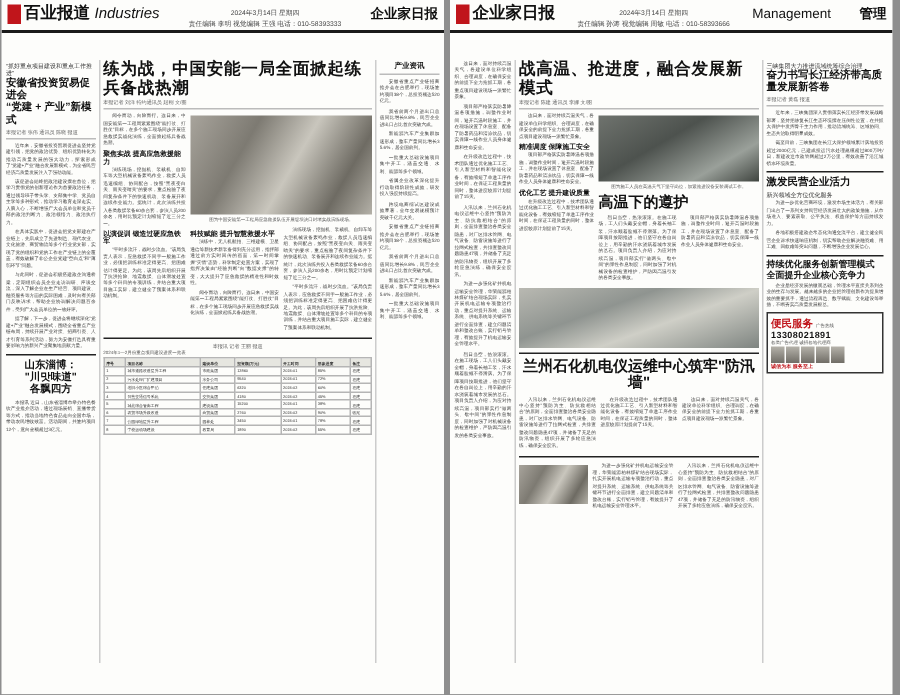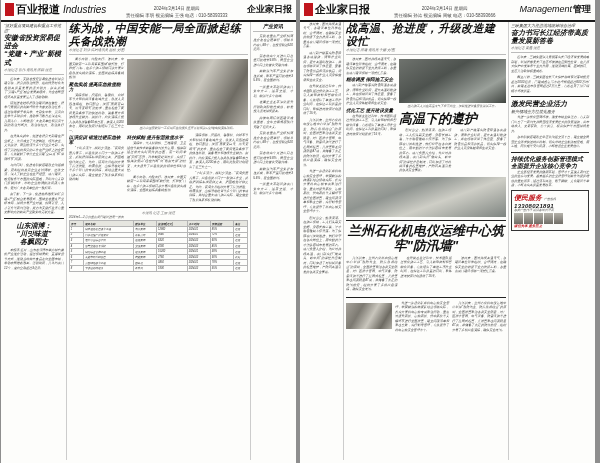--- a/index.html
+++ b/index.html
@@ -8,28 +8,28 @@
   .sheet{background:#fdfdfb;position:relative;box-sizing:border-box;overflow:hidden;}
   .sheet.left{width:295px;height:463px;margin-left:1px;}
   .sheet.right{width:295px;height:463px;}
   
   .masthead{display:flex;align-items:flex-start;border-bottom:2px solid #1a1a1a;padding:3px 4px 2px 4px;height:22px;box-sizing:border-box;}
   .mh-logo{width:9px;height:13px;background:#c0151b;margin-right:2px;flex:0 0 auto;}
   .mh-cn{font-size:11px;font-weight:bold;color:#111;letter-spacing:0px;line-height:13px;}
   .mh-en{font-size:10px;font-style:italic;color:#111;margin-left:3px;line-height:13px;}
   .mh-mid{flex:1 1 auto;text-align:center;font-size:4.5px;color:#444;line-height:7px;padding-top:2px;}
   .mh-right{font-size:9px;font-weight:bold;color:#111;line-height:13px;}
-  .mh-right.en{font-style:italic;font-weight:normal;}
+  .mh-right.en{font-weight:normal;}
   
-  .body{display:flex;padding:0 3px;box-sizing:border-box;height:438px;font-style:italic;}
+  .body{display:flex;padding:18px 3px;box-sizing:border-box;height:438px;}
   .col{box-sizing:border-box;}
   .rule{width:1px;background:#ccc;margin:0 2px;}
   .hl{font-weight:bold;color:#111;line-height:1.15;}
   .hl.h1{font-size:11px;letter-spacing:.5px;}
-  .hl.h2{font-size:13px;}
+  .hl.h2{font-size:10px;}
   .hl.h3{font-size:7px;}
   .hl.h4{font-size:6px;}
   .sub{font-size:4px;color:#333;line-height:1.3;margin:1px 0;}
   .byline{font-size:3.4px;color:#666;margin:1px 0;}
   .txt{font-size:3.1px;line-height:1.45;color:#3a3a3a;text-align:justify;
        -webkit-hyphens:auto;hyphens:auto;word-break:break-all;}
   .txt p{margin:0 0 2px 0;text-indent:6px;}
   .secthead{font-size:4.6px;font-weight:bold;color:#111;margin:2px 0 1px;}
   .photo{background:linear-gradient(160deg,#b9b9b2 0%,#8f9490 35%,#cfcfc7 60%,#7e8480 100%);position:relative;margin:2px 0;}
   .photo.dark{background:linear-gradient(150deg,#6f736e 0%,#4d524e 40%,#9aa09a 75%,#3f443f 100%);}
@@ -248,40 +248,40 @@
   <div class="sheet right">
 
     <div class="masthead">
       <div class="mh-logo"></div>
       <div class="mh-cn">企业家日报</div>
       <div class="mh-mid">
         <div>2024年3月14日 星期四</div>
         <div>责任编辑 孙涛 视觉编辑 周敏 电话：010-58393666</div>
       </div>
       <div class="mh-right en">Management</div>
-      <div class="mh-right" style="margin-left:1px;">管理</div>
+      <div class="mh-right" style="margin-left:19px;">管理</div>
     </div>
 
     <div class="body">
 
       <div class="col" style="width:38px;">
         <div class="txt">
           <p>连日来，面对持续高温天气，各建设单位科学组织、合理调度，在确保安全的前提下全力抢抓工期，各重点项目建设现场一派繁忙景象。</p>
           <p>项目部严格落实防暑降温各项措施，调整作业时间，避开高温时段施工，并在现场设置了休息室、配备了防暑药品和清凉饮品，切实保障一线作业人员身体健康和生命安全。</p>
           <p>在升级改造过程中，技术团队通过优化施工工艺、引入新型材料和智能化设备，有效缩短了单道工序作业时间，在保证工程质量的同时，整体进度较原计划提前了15天。</p>
           <p>入汛以来，兰州石化机电仪运维中心坚持"预防为主、防抗救相结合"的原则，全面排查整治各类安全隐患，对厂区排水管网、电气设备、防雷设施等进行了拉网式检查，共排查整改问题隐患47项，并储备了充足的防汛物资，组织开展了多轮应急演练，确保安全度汛。</p>
           <p>为进一步强化矿井机电运输安全管理，华荣能源柏林煤矿结合现场实际，扎实开展机电运输专项整治行动，重点对提升系统、运输系统、供电系统等关键环节进行全面排查，建立问题清单和整改台账，实行销号管理，有效提升了机电运输安全管理水平。</p>
           <p>烈日当空，热浪滚滚。在施工现场，工人们头戴安全帽，身着长袖工装，汗水顺着脸颊不停滑落。为了保障项目按期推进，他们坚守在各自岗位上，用辛勤的汗水浇筑着城市发展的基石。项目负责人介绍，为应对持续高温，项目部实行"做两头、歇中间"的弹性作息制度，同时加强了对机械设备的检查维护，严防因高温引发的各类安全事故。</p>
         </div>
       </div>
 
       <div class="rule"></div>
 
       <div class="col" style="width:160px;">
-        <div class="hl h1">战高温、抢进度，升级改造建设忙</div>
+        <div class="hl h1">战高温、抢进度，融合发展新模式</div>
         <div class="byline">本报记者 陈建 通讯员 李娜 文/图</div>
         <div class="thin"></div>
 
         <div style="display:flex;gap:3px;">
           <div style="flex:0 0 50px;">
             <div class="txt">
               <p>连日来，面对持续高温天气，各建设单位科学组织、合理调度，在确保安全的前提下全力抢抓工期，各重点项目建设现场一派繁忙景象。</p>
             </div>
             <div class="secthead">精准调度 保障施工安全</div>
             <div class="txt">

